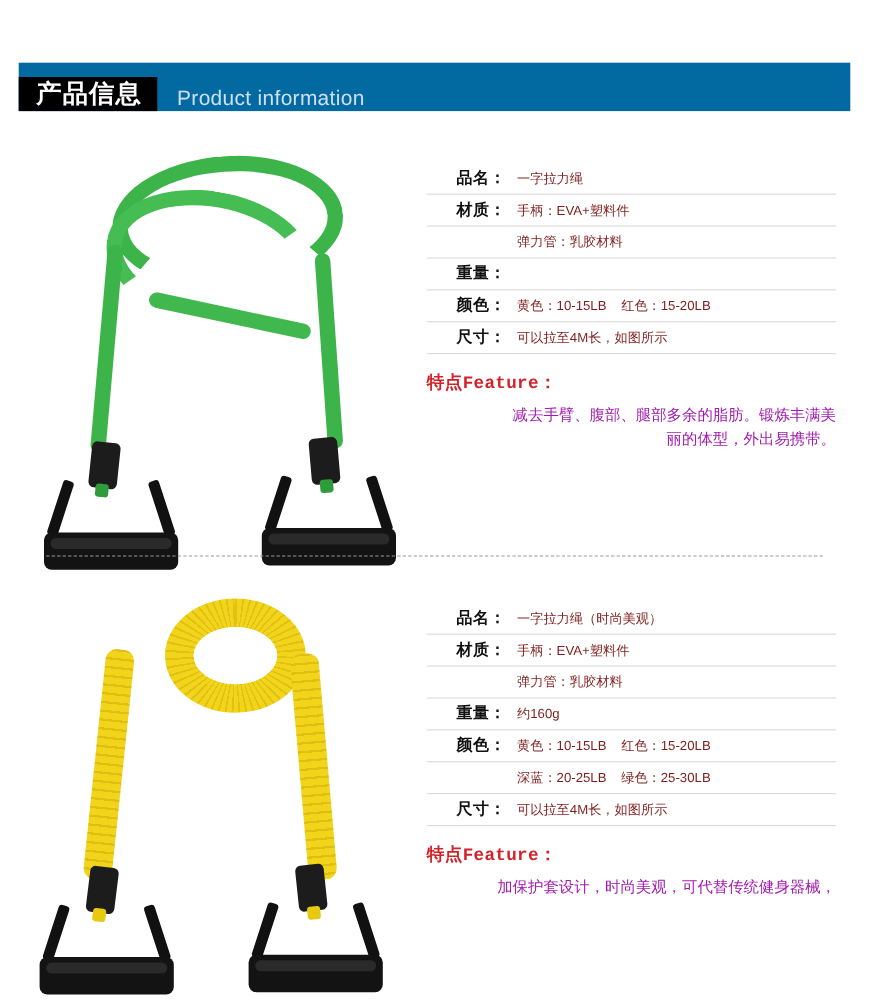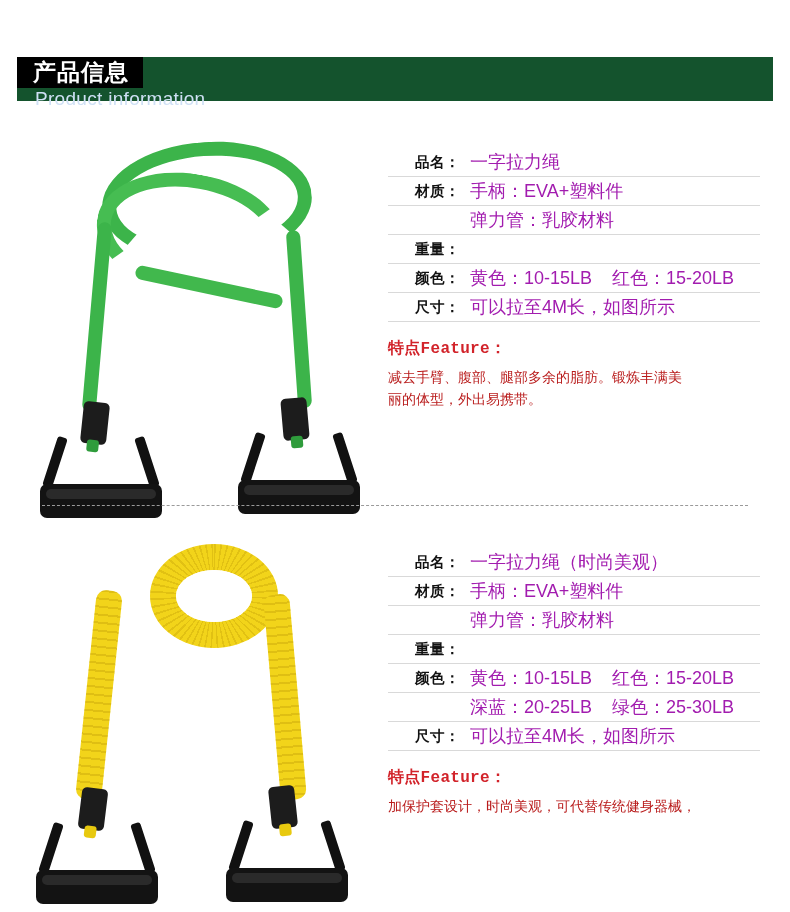--- a/index.html
+++ b/index.html
@@ -17,24 +17,23 @@
     background: #fff;
   }
 
   
   .banner {
     position: absolute;
     left: 17px;
     top: 57px;
     width: 756px;
     height: 44px;
-    background: #14532d;
+    background: #0369a1;
     display: flex;
-    align-items: flex-start;
-    flex-direction: column;
+    align-items: flex-end;
   }
   .banner-cn {
     background: #000000;
     color: #ffffff;
     font-size: 23px;
     font-weight: bold;
     letter-spacing: 1px;
     display: flex;
     align-items: center;
     padding: 0 14px 0 16px;
@@ -86,43 +85,44 @@
     text-align: right;
     font-size: 14.5px;
     font-weight: bold;
     color: #111;
     letter-spacing: 0.5px;
     padding-right: 6px;
     line-height: 19px;
   }
   .spec-value {
     flex: 1;
-    font-size: 18px;
-    color: #a21caf;
+    font-size: 12px;
+    color: #7f1d1d;
     line-height: 19px;
     padding-left: 4px;
     white-space: pre;
   }
 
   
   .feature {
     margin-top: 16px;
   }
   .feature-title {
     font-size: 16px;
     font-weight: bold;
     color: #d2232a;
     margin-bottom: 7px;
     letter-spacing: 0.3px;
     font-family: Liberation Mono, monospace;
   }
   .feature-text {
     font-size: 14px;
-    color: #b91c1c;
+    color: #a21caf;
     line-height: 22px;
+    text-align: right;
   }
 
   
   .divider {
     position: absolute;
     left: 42px;
     top: 505px;
     width: 706px;
     border-top: 1px dashed #9a9a9a;
     height: 0;
@@ -403,20 +403,21 @@
       <div class="spec-row">
         <div class="spec-label">材质：</div>
         <div class="spec-value">手柄：EVA+塑料件</div>
       </div>
       <div class="spec-row">
         <div class="spec-label"></div>
         <div class="spec-value">弹力管：乳胶材料</div>
       </div>
       <div class="spec-row">
         <div class="spec-label">重量：</div>
+        <div class="spec-value">约160g</div>
       </div>
       <div class="spec-row">
         <div class="spec-label">颜色：</div>
         <div class="spec-value">黄色：10-15LB    红色：15-20LB</div>
       </div>
       <div class="spec-row">
         <div class="spec-label"></div>
         <div class="spec-value">深蓝：20-25LB    绿色：25-30LB</div>
       </div>
       <div class="spec-row">

